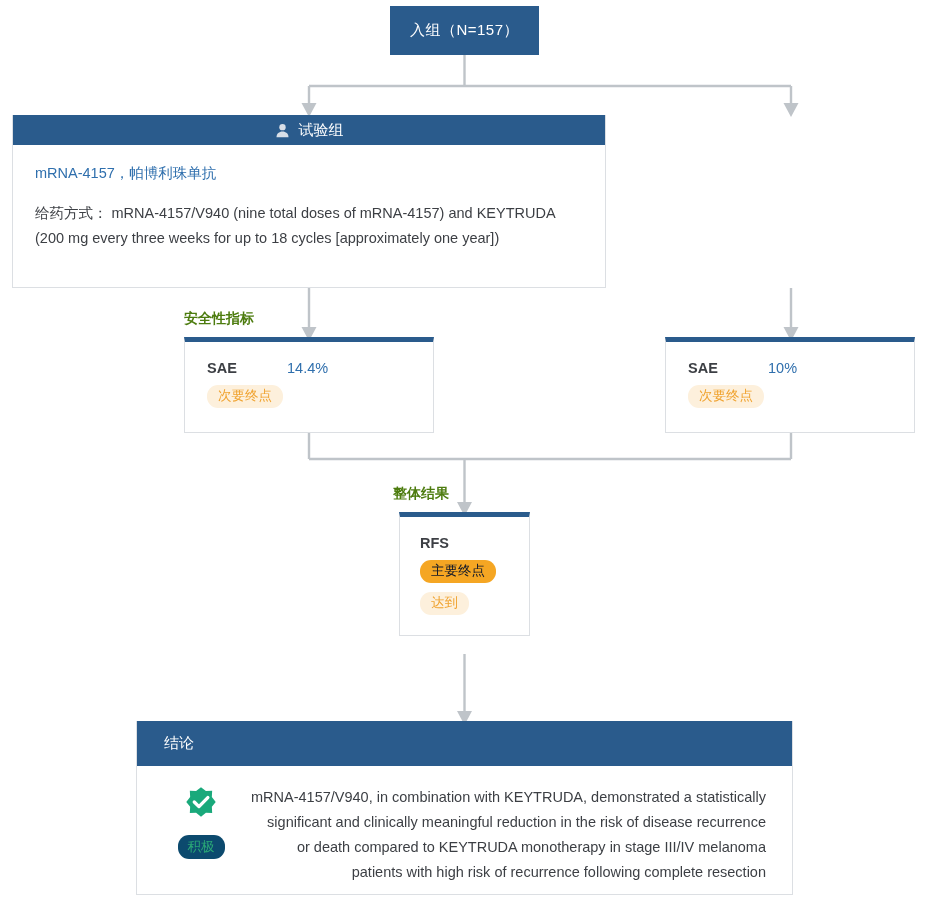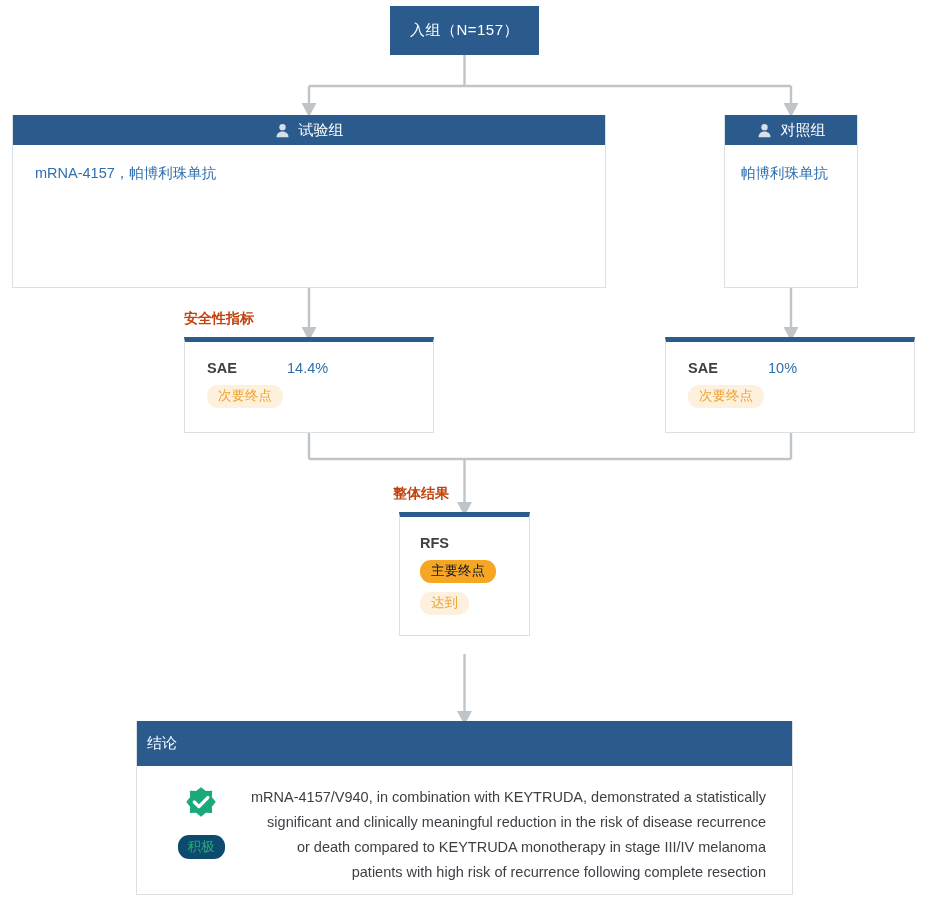--- a/index.html
+++ b/index.html
@@ -120,42 +120,42 @@
   .sae-right { left: 665px; top: 337px; width: 250px; height: 96px; }
   .rfs-box   { left: 399px; top: 512px; width: 131px; height: 124px; }
   .rfs-box .metric-inner { padding: 18px 20px; }
   .rfs-box .metric-name { width: auto; }
 
   
   .stage-label {
     position: absolute;
     font-size: 14px;
     font-weight: bold;
-    color: #c2410c;
+    color: #4d7c0f;
     white-space: nowrap;
   }
   .label-safety { left: 184px; top: 310px; }
   .label-overall { left: 393px; top: 485px; }
 
   
   .conclusion-card {
     left: 136px; top: 721px;
     width: 657px; height: 174px;
     background: #ffffff;
     border: 1px solid #dcdfe3;
     border-top: none;
     box-sizing: border-box;
   }
   .conclusion-head {
     background: #2a5b8c;
     color: #ffffff;
     height: 45px;
     display: flex;
     align-items: center;
-    padding-left: 10px;
+    padding-left: 27px;
     font-size: 15px;
   }
   .conclusion-body {
     display: flex;
     gap: 22px;
     padding: 18px 26px 18px 36px;
   }
   .verdict {
     width: 56px;
     flex: none;
@@ -231,37 +231,24 @@
       <span class="ico">
         <svg width="15" height="15" viewBox="0 0 16 16" fill="#d8dfe8">
           <circle cx="8" cy="4.4" r="3.4"></circle>
           <path d="M1.6,15.2 C1.6,11.3 4.4,9 8,9 C11.6,9 14.4,11.3 14.4,15.2 Z"></path>
         </svg>
       </span>
       <span>试验组</span>
     </div>
     <div class="group-body">
       <p class="drug-line">mRNA-4157，帕博利珠单抗</p>
-    </div>
-  </div>
-
-  <div class="node group-card ctrl-card">
-    <div class="group-head">
-      <span class="ico">
-        <svg width="15" height="15" viewBox="0 0 16 16" fill="#d8dfe8">
-          <circle cx="8" cy="4.4" r="3.4"></circle>
-          <path d="M1.6,15.2 C1.6,11.3 4.4,9 8,9 C11.6,9 14.4,11.3 14.4,15.2 Z"></path>
-        </svg>
-      </span>
-      <span>对照组</span>
-    </div>
-    <div class="group-body">
-      <p class="drug-line">帕博利珠单抗</p>
-    </div>
-  </div>
+      <p class="dose-line">给药方式： mRNA-4157/V940 (nine total doses of mRNA-4157) and KEYTRUDA (200 mg every three weeks for up to 18 cycles [approximately one year])</p>
+    </div>
+  </div>
+
 
   <div class="stage-label label-safety">安全性指标</div>
   <div class="stage-label label-overall">整体结果</div>
 
   <div class="node metric-box sae-left">
     <div class="metric-inner">
       <div class="metric-row">
         <span class="metric-name">SAE</span>
         <span class="metric-value">14.4%</span>
       </div>

